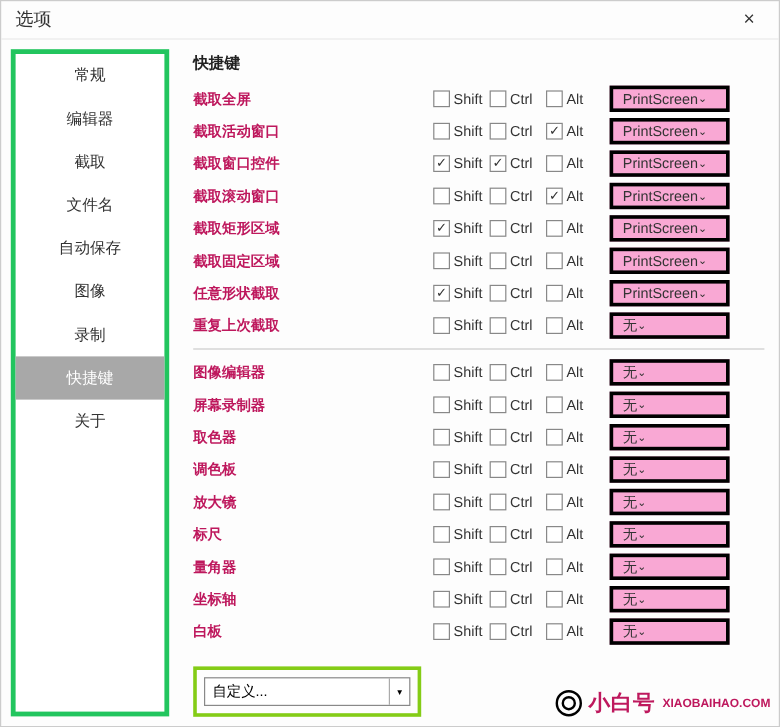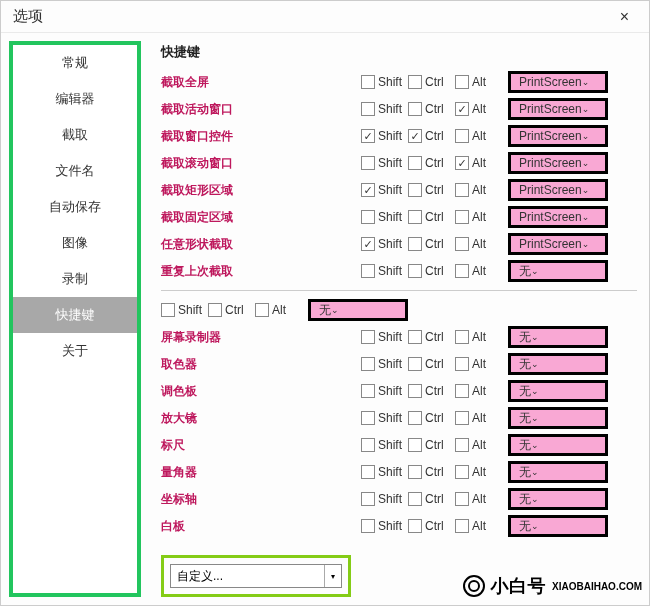--- a/index.html
+++ b/index.html
@@ -22,21 +22,21 @@
 .mod { display: flex; align-items: center; margin-right: 4px; }
 .cb { width: 14px; height: 14px; border: 1px solid #888; background: #fff; display: inline-flex; align-items: center; justify-content: center; margin-right: 3px; cursor: pointer; }
 .cb.checked::after { content: "✓"; font-size: 11px; color: #333; line-height: 1; }
 .mod-label { color: #333; min-width: 24px; }
 .key-select { width: 100px; height: 22px; border: 3px solid #000000; background: #f9a8d4; display: flex; align-items: center; justify-content: flex-start; padding: 0 6px 0 8px; margin-left: 8px; cursor: pointer; color: #333; }
 .key-select .chev { font-size: 9px; color: #333; }
 .divider { height: 1px; background: #ccc; margin: 8px 0; }
 .custom-box { margin-top: 18px; border: 3px solid #84cc16; width: 190px; height: 42px; display: flex; align-items: center; padding: 0 6px; }
 .custom-inner { border: 1px solid #888; width: 100%; height: 24px; display: flex; align-items: center; justify-content: space-between; padding: 0 6px; background: #fff; cursor: pointer; }
 .custom-inner .chev { font-size: 8px; border-left: 1px solid #aaa; padding-left: 6px; height: 100%; display: flex; align-items: center; }
-.watermark { position: absolute; bottom: 8px; right: 8px; display: flex; align-items: center; gap: 6px; color: #000000; font-weight: bold; pointer-events: none; }
+.watermark { position: absolute; bottom: 8px; right: 8px; display: flex; align-items: center; gap: 6px; color: #be185d; font-weight: bold; pointer-events: none; }
 .watermark .wcirc { width: 22px; height: 22px; border: 2px solid #000; border-radius: 50%; display: inline-flex; align-items: center; justify-content: center; font-size: 10px; position: relative; }
 .watermark .wcirc::before { content:""; width:8px; height:8px; border:2px solid #000; border-radius:50%; position:absolute; }
 .watermark .wcirc::after { content:""; position:absolute; }
 .watermark .wtext { font-size: 18px; letter-spacing: 0.5px; }
 .watermark .wurl { font-size: 10px; }
 </style>
 </head>
 <body>
 
 <div class="window">
@@ -226,20 +226,21 @@
             </div>
             <div class="key-select">
               <span>无</span>
               <span class="chev">⌄</span>
             </div>
           </div>
         </div>
       <div class="divider"></div>
       <div class="rows" id="group2">
           <div class="row">
+            <div class="row-label">图像编辑器</div>
             <div class="mods">
               <div class="mod">
                 <span class="cb"></span>
                 <span class="mod-label">Shift</span>
               </div>
               <div class="mod">
                 <span class="cb"></span>
                 <span class="mod-label">Ctrl</span>
               </div>
               <div class="mod">

